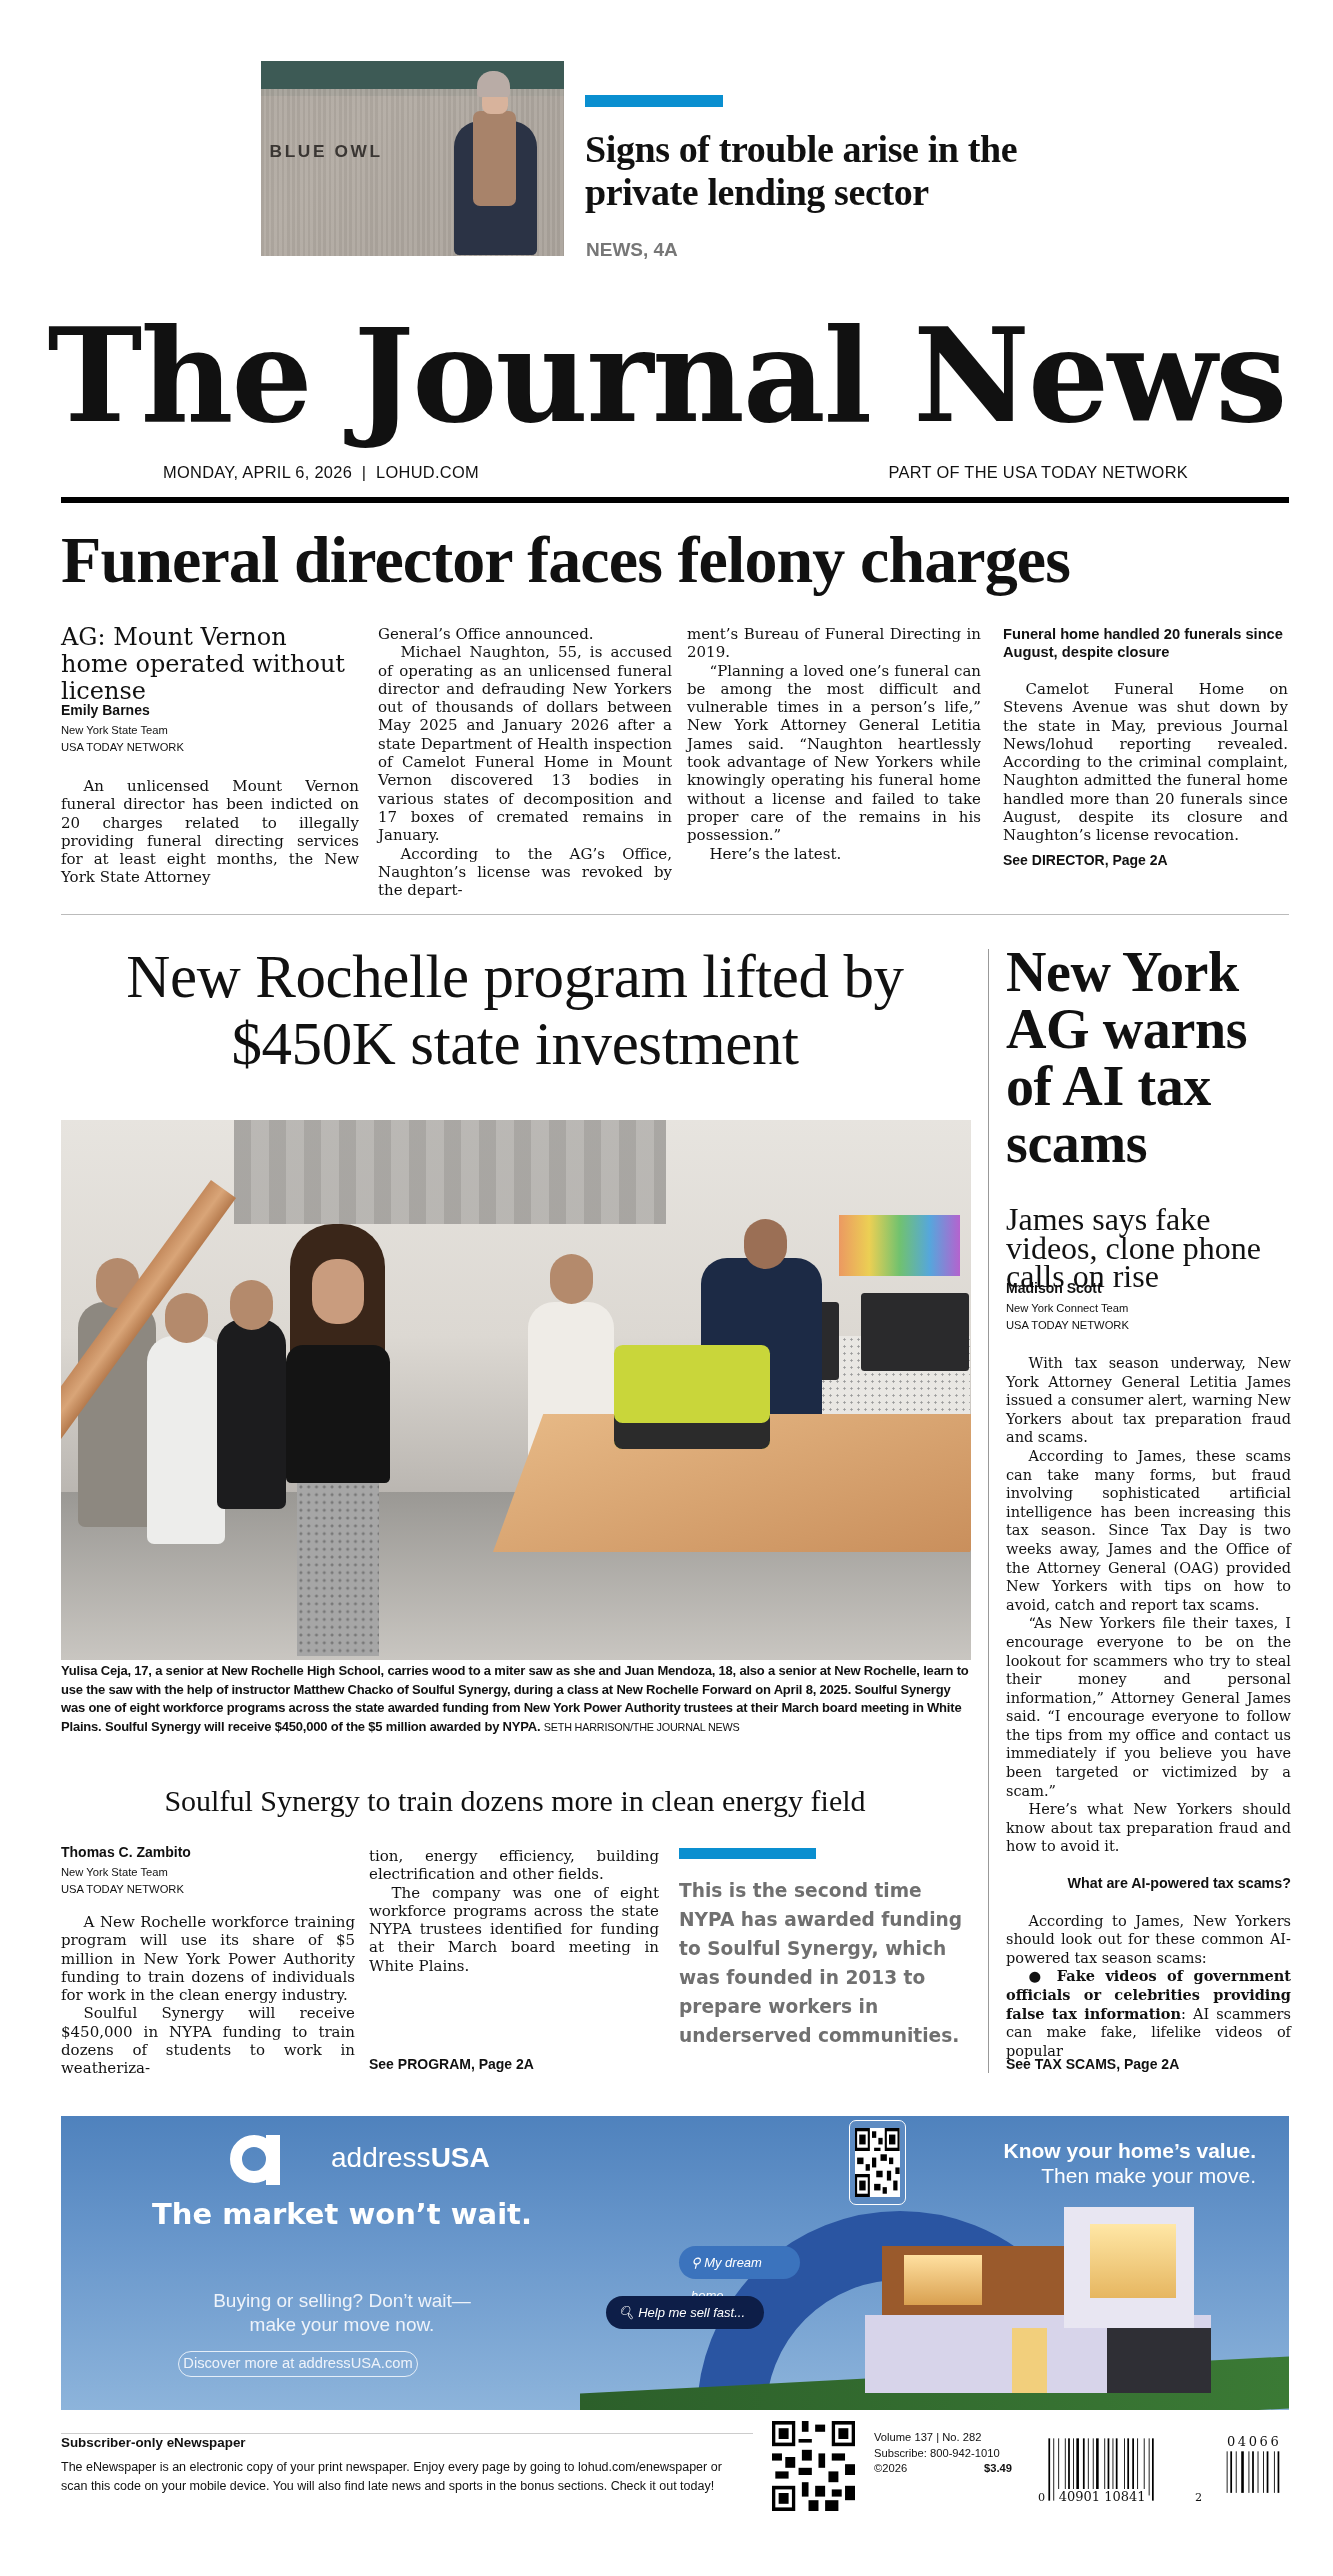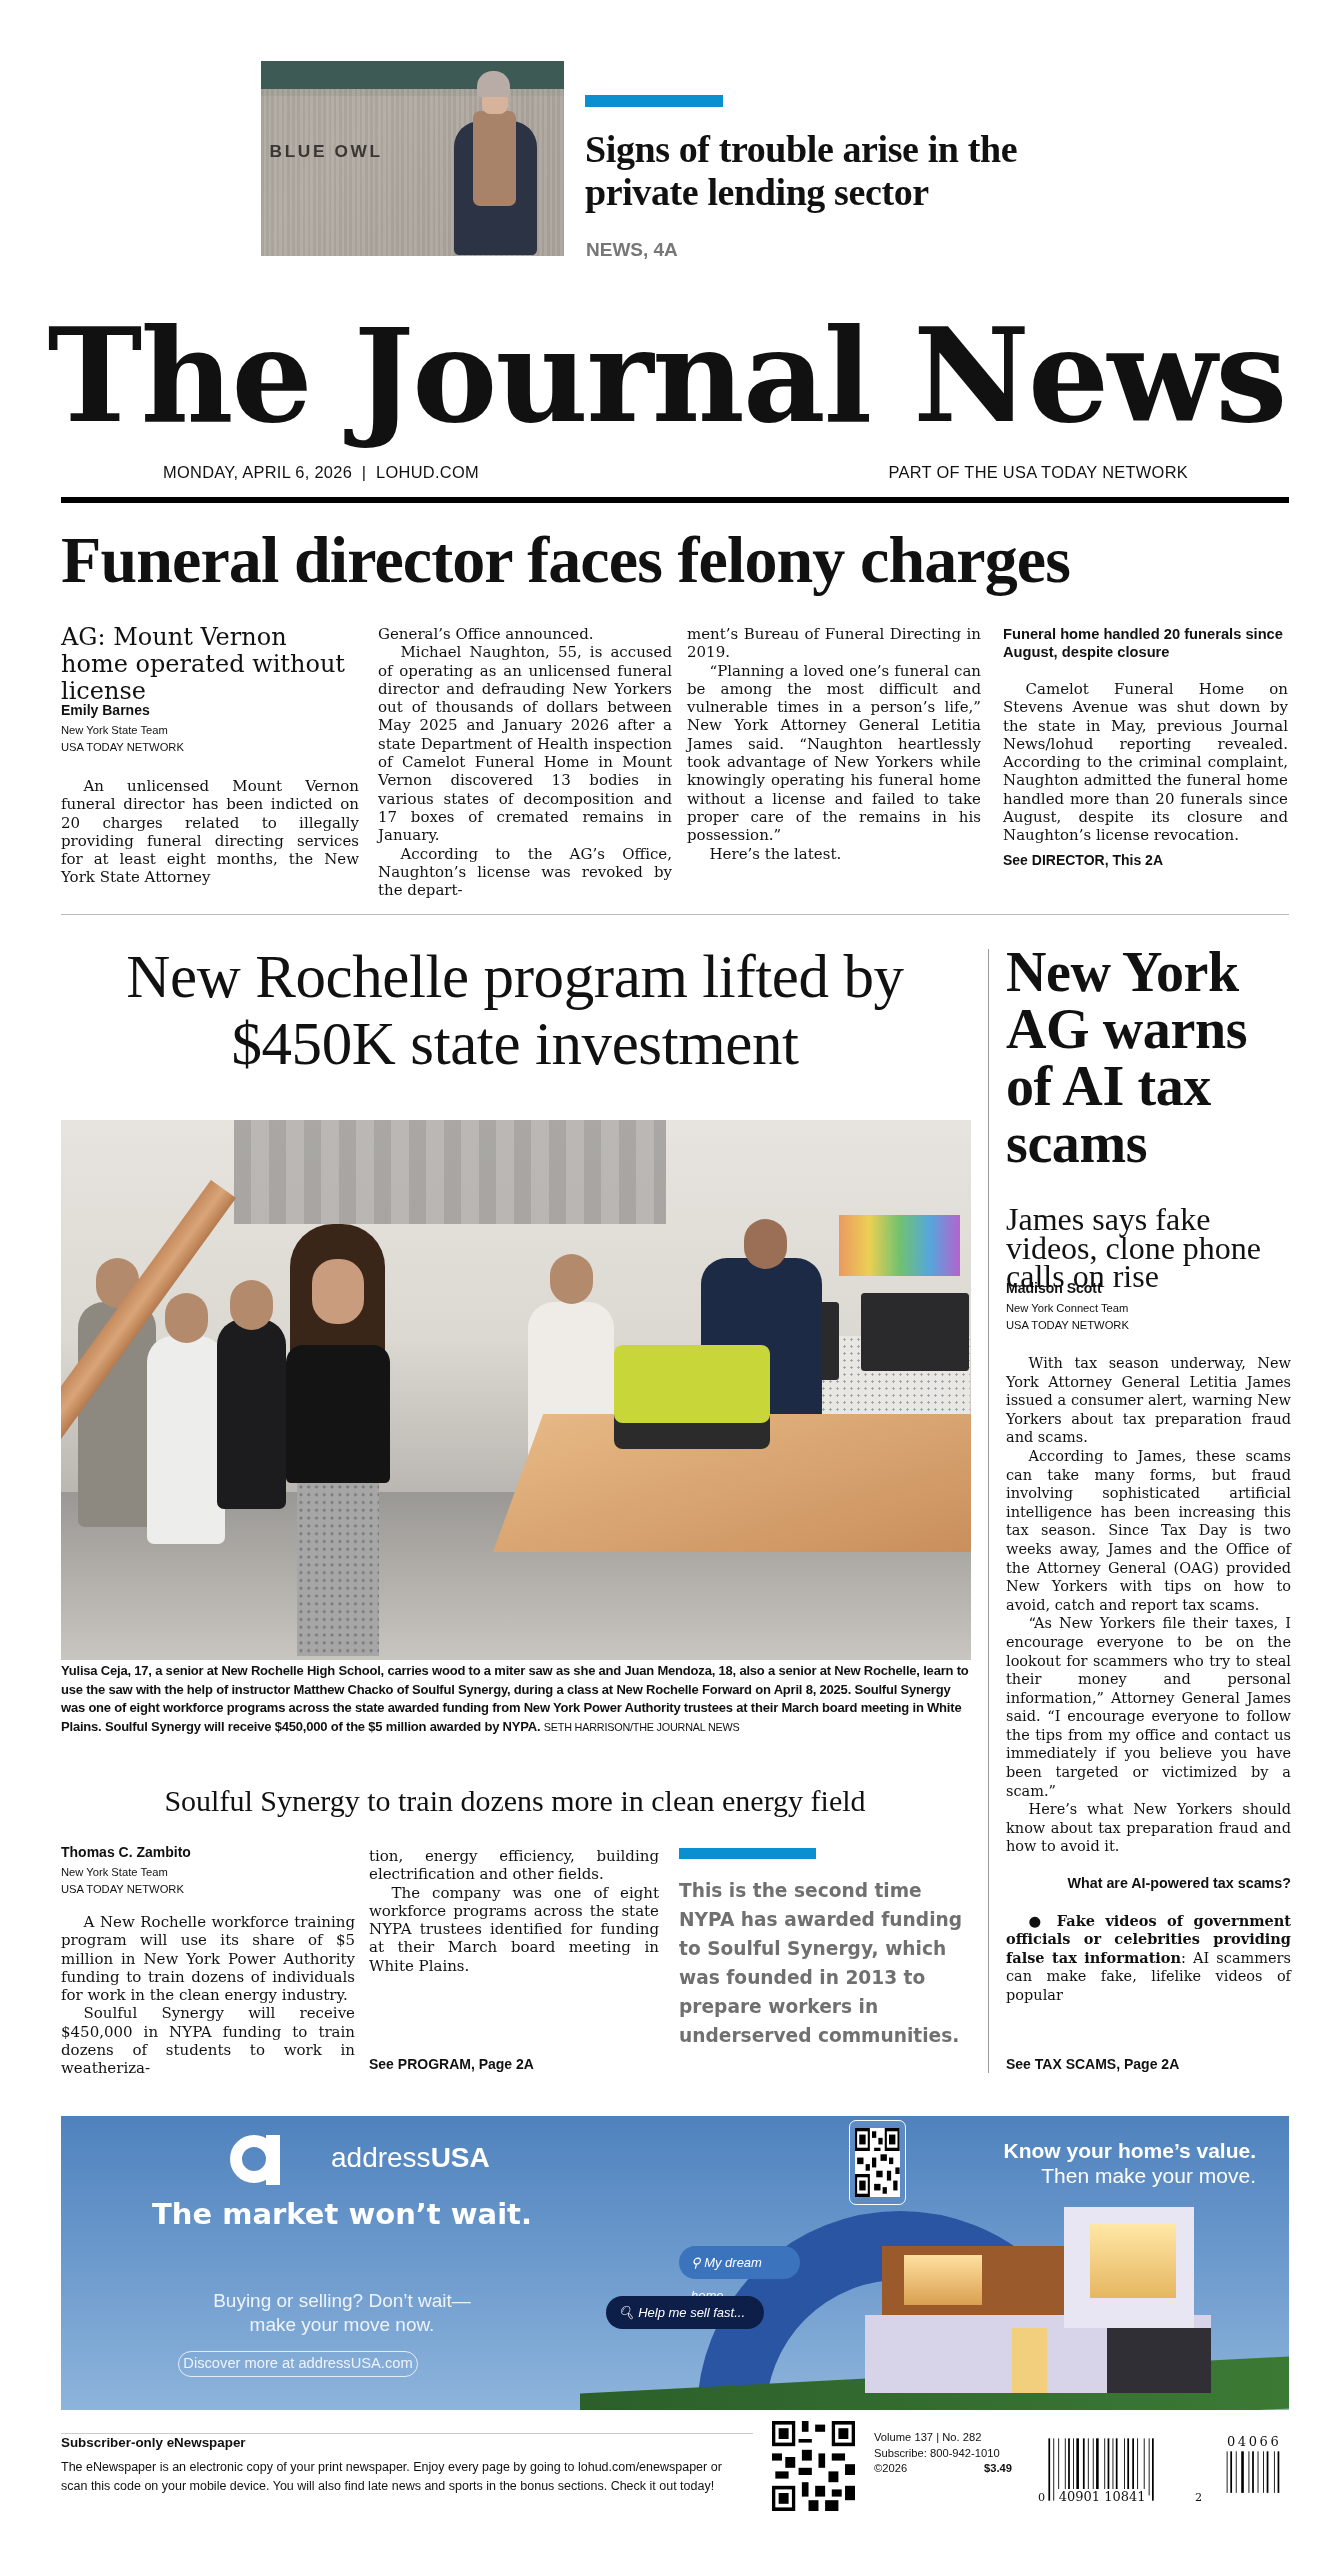--- a/index.html
+++ b/index.html
@@ -170,21 +170,21 @@
 </div>
 <div id="lead-col3" class="col">
   <p class="noindent">ment’s Bureau of Funeral Directing in 2019.</p>
   <p>“Planning a loved one’s funeral can be among the most difficult and vulnerable times in a person’s life,” New York Attorney General Letitia James said. “Naughton heartlessly took advantage of New Yorkers while knowingly operating his funeral home without a license and failed to take proper care of the remains in his possession.”</p>
   <p>Here’s the latest.</p>
 </div>
 <div id="lead-side-head" class="abs">Funeral home handled 20 funerals since August, despite closure</div>
 <div id="lead-col4" class="col">
   <p>Camelot Funeral Home on Stevens Avenue was shut down by the state in May, previous Journal News/lohud reporting revealed. According to the criminal complaint, Naughton admitted the funeral home handled more than 20 funerals since August, despite its closure and Naughton’s license revocation.</p>
 </div>
-<div id="lead-see" class="abs">See DIRECTOR, This 2A</div>
+<div id="lead-see" class="abs">See DIRECTOR, Page 2A</div>
 <div id="rule-mid" class="abs"></div>
 
 <div id="np-headline" class="abs">New Rochelle program lifted by $450K state investment</div>
 <div id="photo" class="abs">
   <div class="ceiling"></div>
   <div class="poster"></div>
   <div class="pegboard"></div>
   <div class="tools1"></div>
   <div class="tools2"></div>
   <div class="floor"></div>
@@ -238,20 +238,21 @@
   <div class="byline-name">Madison Scott</div>
   <div class="byline-team" style="margin-top:3.5px">New York Connect Team</div>
   <div class="byline-team">USA TODAY NETWORK</div>
 </div>
 <div id="ai-col" class="col">
   <p>With tax season underway, New York Attorney General Letitia James issued a consumer alert, warning New Yorkers about tax preparation fraud and scams.</p>
   <p>According to James, these scams can take many forms, but fraud involving sophisticated artificial intelligence has been increasing this tax season. Since Tax Day is two weeks away, James and the Office of the Attorney General (OAG) provided New Yorkers with tips on how to avoid, catch and report tax scams.</p>
   <p>“As New Yorkers file their taxes, I encourage everyone to be on the lookout for scammers who try to steal their money and personal information,” Attorney General James said. “I encourage everyone to follow the tips from my office and contact us immediately if you believe you have been targeted or victimized by a scam.”</p>
   <p>Here’s what New Yorkers should know about tax preparation fraud and how to avoid it.</p>
   <p class="subhead">What are AI-powered tax scams?</p>
+  <p>According to James, New Yorkers should look out for these common AI-powered tax season scams:</p>
   <p><span>● </span><b>Fake videos of government officials or celebrities providing false tax information</b><span>: AI scammers can make fake, lifelike videos of popular</span></p>
 </div>
 <div id="ai-see" class="abs">See TAX SCAMS, Page 2A</div>
 
 <div id="ad" class="abs">
   <div class="arc"></div>
   <div class="ground"></div>
   <div class="house">
     <div class="b3"></div>
     <div class="b2"></div>

